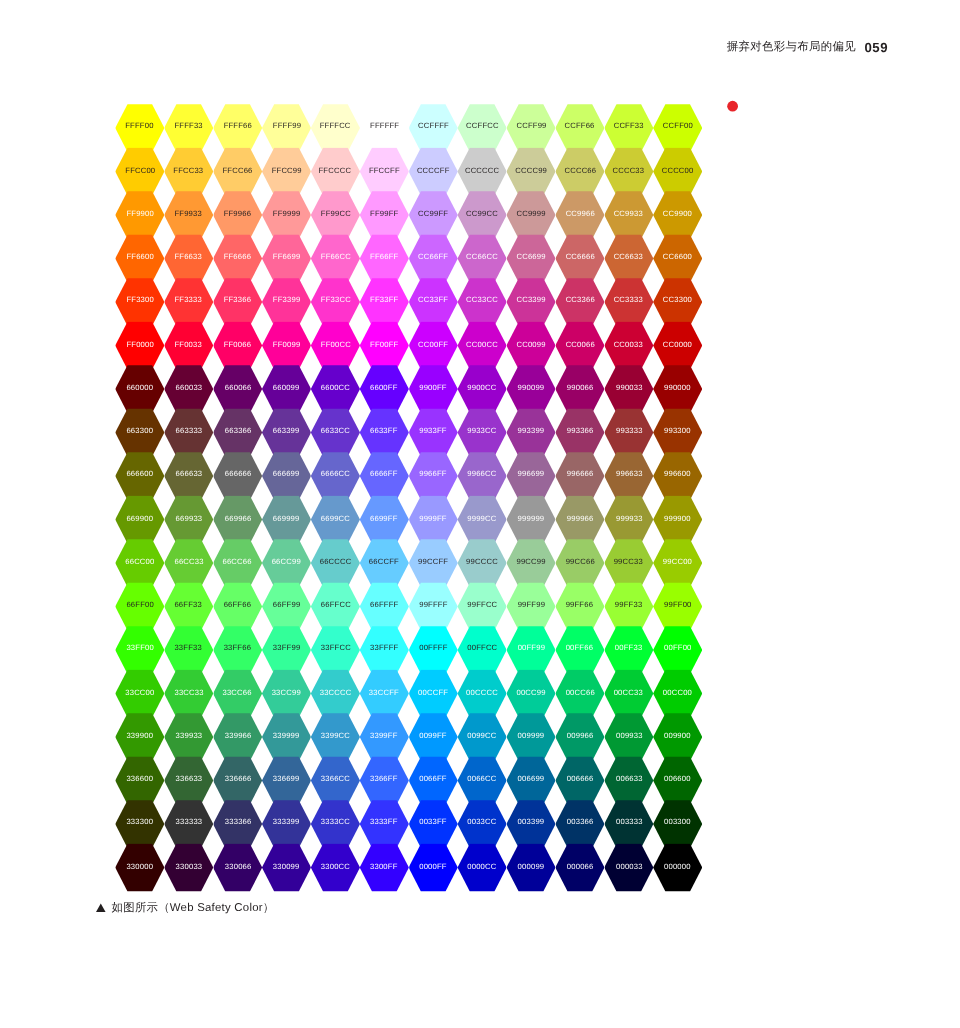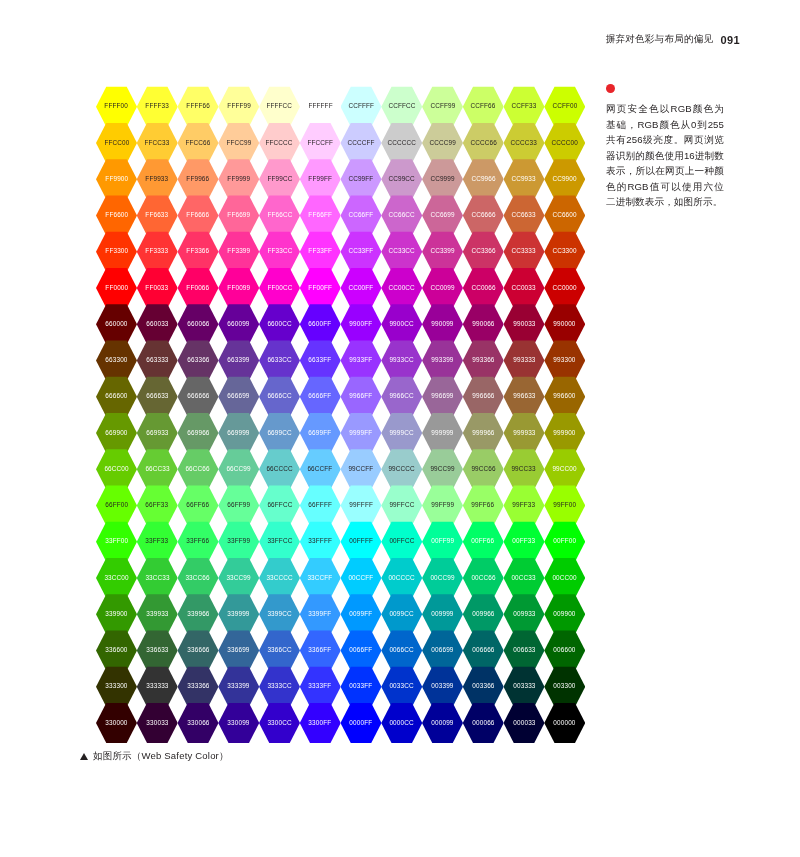--- a/index.html
+++ b/index.html
@@ -111,21 +111,21 @@
     color: #231f20;
     text-align: justify;
     letter-spacing: 0.1px;
   }
 </style>
 </head>
 <body>
 
 <div id="page-header">
   <span class="hdr-title">摒弃对色彩与布局的偏见</span>
-  <span class="hdr-folio">091</span>
+  <span class="hdr-folio">059</span>
 </div>
 
 <div id="swatch-grid">
     <div class="hex lt" title="#FFFF00" style="left: 0px; top: 0px; background: rgb(255, 255, 0);">
       <span class="hex-label">FFFF00</span>
     </div>
     <div class="hex lt" title="#FFFF33" style="left: 40.75px; top: 0px; background: rgb(255, 255, 51);">
       <span class="hex-label">FFFF33</span>
     </div>
     <div class="hex lt" title="#FFFF66" style="left: 81.5px; top: 0px; background: rgb(255, 255, 102);">
@@ -772,14 +772,13 @@
     </div>
   </div>
 
 <div id="figure-caption">
   <span class="cap-tri"></span>
   <span class="cap-text">如图所示（Web Safety Color）</span>
 </div>
 
 <div id="side-note">
   <div class="note-bullet"></div>
-  <div class="note-body">网页安全色以RGB颜色为基础，RGB颜色从0到255共有256级亮度。网页浏览器识别的颜色使用16进制数表示，所以在网页上一种颜色的RGB值可以使用六位二进制数表示，如图所示。</div>
 </div>
 
 </body></html>

